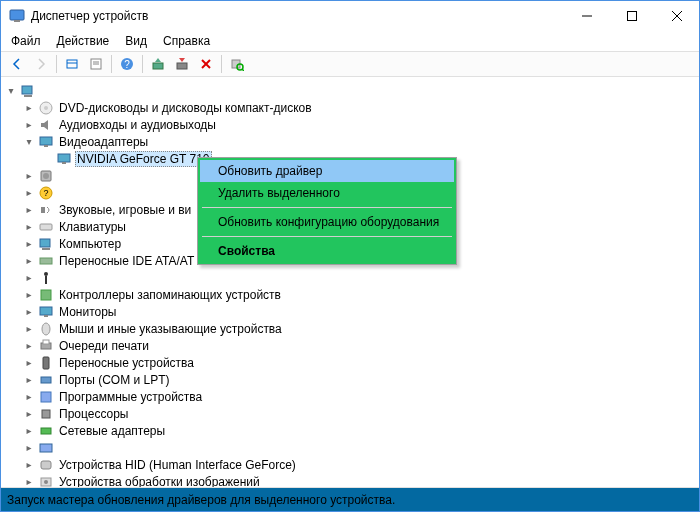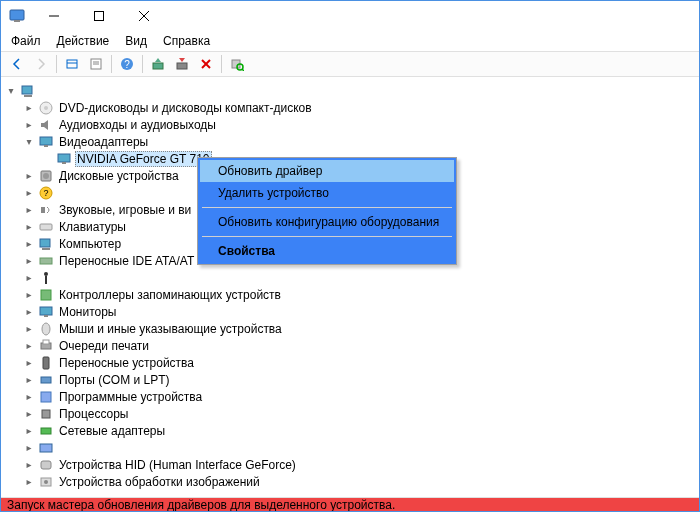--- a/index.html
+++ b/index.html
@@ -13,37 +13,38 @@
 .menu-item { padding: 2px 8px; cursor: pointer; }
 .toolbar { height: 26px; border-top: 1px solid #e0e0e0; border-bottom: 1px solid #e0e0e0; display: flex; align-items: center; padding: 0 4px; background: #fbfbfb; }
 .tb-btn { width: 22px; height: 22px; display: flex; align-items: center; justify-content: center; cursor: pointer; margin: 0 1px; }
 .tb-sep { width: 1px; height: 18px; background: #d0d0d0; margin: 0 3px; }
 .tree-area { position: absolute; top: 77px; bottom: 22px; left: 0; right: 0; overflow: auto; padding: 4px 0; }
 .tree-node { display: flex; align-items: center; height: 17px; white-space: nowrap; cursor: pointer; }
 .arrow { width: 12px; display: inline-flex; justify-content: center; color: #6a6a6a; font-size: 10px; }
 .node-icon { width: 16px; height: 16px; margin: 0 3px; display: inline-flex; align-items: center; justify-content: center; }
 .node-label { padding: 0 2px; font-size: 12px; }
 .node-label.sel { background: #cce8ff; border: 1px dotted #888; padding: 0 1px; }
-.statusbar { position: absolute; bottom: 0; left: 0; right: 0; height: 14px; border-top: 1px solid #e0e0e0; display: flex; align-items: center; padding: 0 6px; font-size: 12px; background: #ef4444; }
-.context-menu { position: absolute; top: 156px; left: 196px; width: 260px; background: #3b82f6; border: 1px solid #a0a0a0; padding: 2px; box-shadow: 3px 3px 3px rgba(0,0,0,0.2); z-index: 100; }
+.statusbar { position: absolute; bottom: 0; left: 0; right: 0; height: 24px; border-top: 1px solid #e0e0e0; display: flex; align-items: center; padding: 0 6px; font-size: 12px; background: #0369a1; }
+.context-menu { position: absolute; top: 156px; left: 196px; width: 260px; background: #22c55e; border: 1px solid #a0a0a0; padding: 2px; box-shadow: 3px 3px 3px rgba(0,0,0,0.2); z-index: 100; }
 .ctx-item { height: 22px; display: flex; align-items: center; padding-left: 18px; font-size: 12px; cursor: pointer; }
 .ctx-item.hl { background: #90c8f6; }
 .ctx-sep { height: 1px; background: #d0d0d0; margin: 3px 2px; }
 .ctx-item.bold { font-weight: bold; }
 </style>
 </head>
 <body>
 
 <div class="titlebar">
   <span class="title-icon">
     <svg width="16" height="16" viewBox="0 0 16 16">
         <rect x="1" y="2" width="14" height="10" rx="1" fill="#4a90e2" stroke="#2c5f9e"></rect>
         <rect x="5" y="12" width="6" height="2" fill="#888"></rect>
       </svg>
   </span>
+  <span class="title-text">Диспетчер устройств</span>
   <div class="win-controls">
     <div class="win-btn">
         <svg width="10" height="10">
           <line x1="0" y1="5" x2="10" y2="5" stroke="#000"></line>
         </svg>
       </div>
     <div class="win-btn">
         <svg width="10" height="10">
           <rect x="0.5" y="0.5" width="9" height="9" fill="none" stroke="#000"></rect>
         </svg>
@@ -175,21 +176,20 @@
       <span class="node-label sel">NVIDIA GeForce GT 710</span>
     </div>
     <div class="tree-node" style="padding-left:22px">
       <span class="arrow">▸</span>
       <span class="node-icon">
         <svg width="16" height="16" viewBox="0 0 16 16">
           <rect x="3" y="3" width="10" height="10" rx="1" fill="#bbb" stroke="#777"></rect>
           <circle cx="8" cy="8" r="3" fill="#999"></circle>
         </svg>
       </span>
-      <span class="node-label">Дисковые устройства</span>
     </div>
     <div class="tree-node" style="padding-left:22px">
       <span class="arrow">▸</span>
       <span class="node-icon">
         <svg width="16" height="16" viewBox="0 0 16 16">
           <circle cx="8" cy="8" r="6" fill="#fc3" stroke="#c90"></circle>
           <text x="8" y="11" font-size="9" text-anchor="middle">?</text>
         </svg>
       </span>
     </div>
@@ -347,21 +347,21 @@
           <rect x="3" y="4" width="10" height="8" fill="#ddd" stroke="#999"></rect>
           <circle cx="8" cy="8" r="2" fill="#888"></circle>
         </svg>
       </span>
       <span class="node-label">Устройства обработки изображений</span>
     </div>
   </div>
 
 <div class="context-menu" id="ctx">
     <div class="ctx-item hl">Обновить драйвер</div>
-    <div class="ctx-item">Удалить устройство</div>
+    <div class="ctx-item">Удалить выделенного</div>
     <div class="ctx-sep"></div>
     <div class="ctx-item">Обновить конфигурацию оборудования</div>
     <div class="ctx-sep"></div>
     <div class="ctx-item bold">Свойства</div>
   </div>
 
 <div class="statusbar">
   <span>Запуск мастера обновления драйверов для выделенного устройства.</span>
 </div>
 

